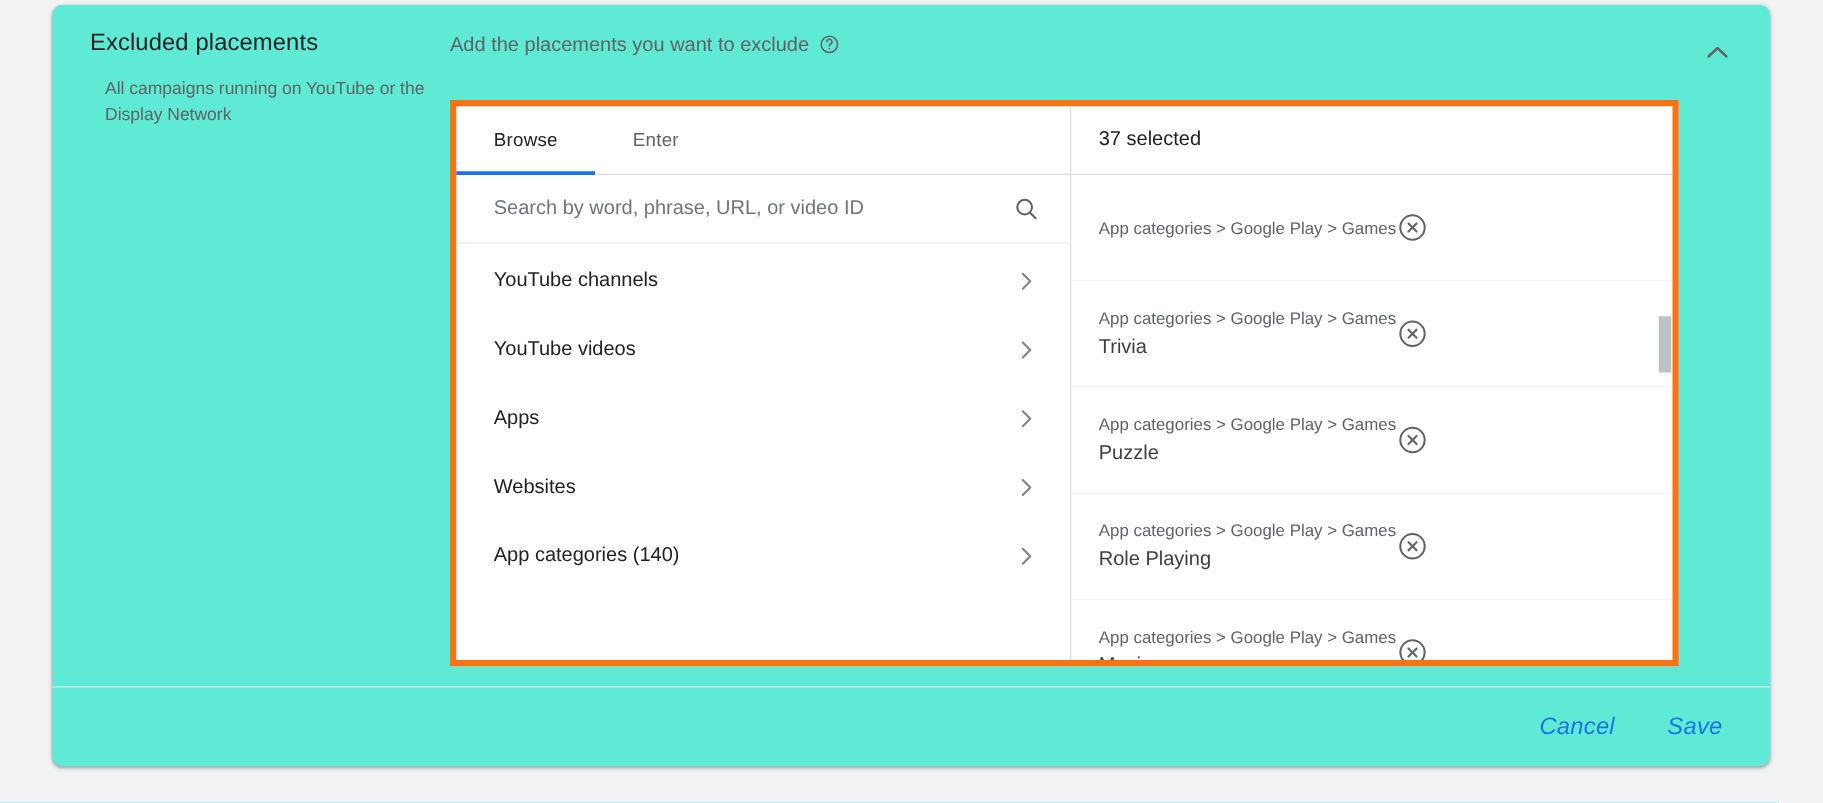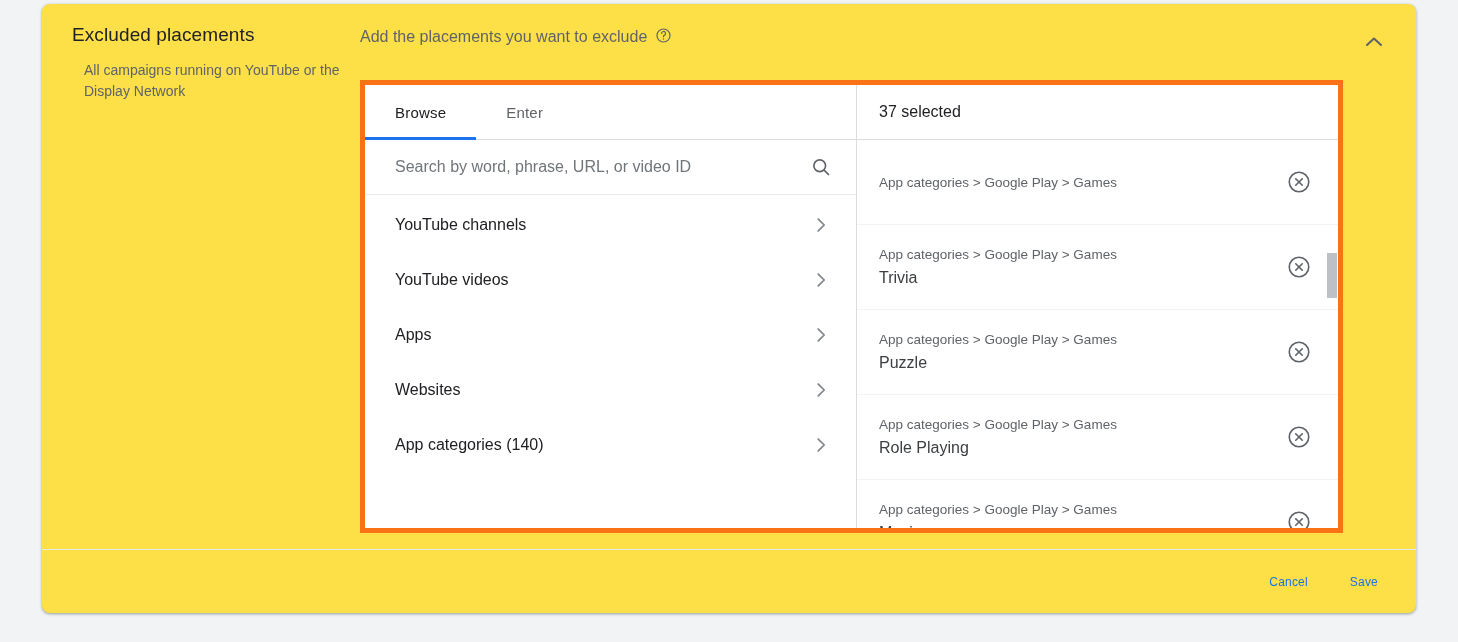--- a/index.html
+++ b/index.html
@@ -14,21 +14,21 @@
     -webkit-font-smoothing: antialiased;
     overflow: hidden;
   }
 
   .card {
     position: absolute;
     left: 42px;
     top: 4px;
     width: 1374px;
     height: 609px;
-    background: #fde047;
+    background: #5eead4;
     border-radius: 8px;
     box-shadow: 0 1px 2px rgba(60,64,67,0.30), 0 1px 3px 1px rgba(60,64,67,0.15);
     box-sizing: border-box;
     overflow: hidden;
   }
 
   
   .card-body {
     position: absolute;
     left: 0; top: 0;
@@ -207,21 +207,21 @@
   .selected-scroll {
     position: absolute;
     top: 55px; left: 0; right: 0; bottom: 0;
     overflow: hidden;
   }
   .selected-item {
     height: 85px;
     box-sizing: border-box;
     display: flex;
     align-items: center;
-    justify-content: space-between;
+    justify-content: flex-start;
     padding: 0 26px 0 22px;
     border-bottom: 1px solid #f1f3f4;
   }
   .sel-text { display: flex; flex-direction: column; gap: 3px; }
   .sel-path { font-size: 13.5px; color: #5f6368; line-height: 19px; }
   .sel-name { font-size: 16px; color: #3c4043; line-height: 22px; }
   .remove-icon { width: 26px; height: 26px; color:#5f6368; flex:none; cursor:pointer; }
   .remove-icon svg{display:block;}
 
   
@@ -256,26 +256,27 @@
     display: flex;
     align-items: center;
     justify-content: flex-end;
     padding-right: 24px;
     gap: 14px;
   }
   .text-btn {
     background: none;
     border: none;
     font-family: "Liberation Sans", sans-serif;
-    font-size: 12px;
+    font-size: 19px;
     color: #1a73e8;
     padding: 10px 14px;
     cursor: pointer;
     border-radius: 4px;
     letter-spacing: 0.2px;
+    font-style: italic;
   }
 </style>
 </head>
 <body>
 
 <div class="card">
 
   <div class="card-body">
 
     <div class="desc-col">

